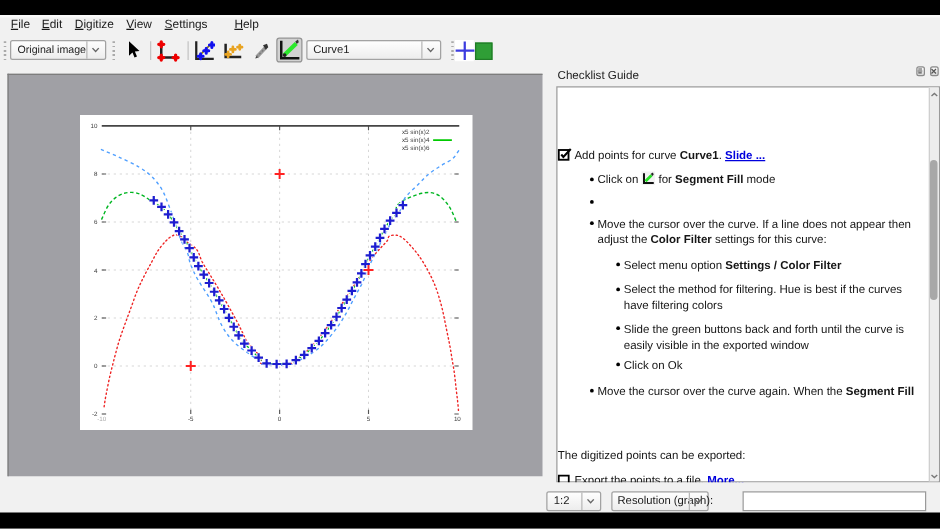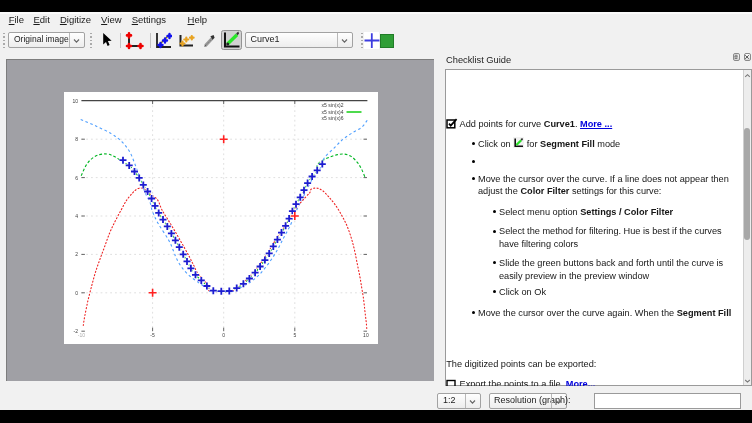--- a/index.html
+++ b/index.html
@@ -245,40 +245,40 @@
 <svg width="6" height="6" viewBox="0 0 6 6" style="position:absolute;left:744.4px;top:54px">
     <path d="M1.2,1.2 L4.8,4.8 M4.8,1.2 L1.2,4.8" stroke="#555" stroke-width="0.95"></path>
   </svg>
 <div class="abs" style="left:444.5px;top:68.5px;width:307px;height:317px;background:#fff;border:1px solid #9a9a9a;box-sizing:border-box;overflow:hidden"></div>
 <div class="abs" style="left:444.5px;top:68.5px;width:306px;height:317px;overflow:hidden;color:#161616">
 <div class="abs" style="left:-444.5px;top:-68.5px;width:752px;height:423px">
 <svg width="13" height="12" viewBox="0 0 13 12" style="position:absolute;left:446px;top:117.8px">
         <rect x="1" y="2" width="7.8" height="7.8" fill="none" stroke="#000" stroke-width="1.5"></rect>
         <path d="M3,5.6 L4.7,7.6 L10.6,1.2" fill="none" stroke="#000" stroke-width="1.7"></path>
       </svg>
-<div style="position:absolute;left:459.5px;top:117.8px;height:12px;line-height:12px;font-size:9.2px;white-space:nowrap">Add points for curve <b>Curve1</b>. <span style="color:#0000dd;text-decoration:underline"><b>More ...</b></span></div>
+<div style="position:absolute;left:459.5px;top:117.8px;height:12px;line-height:12px;font-size:9.2px;white-space:nowrap">Add points for curve <b>Curve1</b>. <span style="color:#0000dd;text-decoration:underline"><b>Slide ...</b></span></div>
 <div style="position:absolute;left:471.5px;top:141.9px;width:3px;height:3px;border-radius:50%;background:#000"></div>
 <div style="position:absolute;left:478px;top:137.4px;height:12px;line-height:12px;font-size:9.2px;white-space:nowrap">Click on <svg width="11" height="11" viewBox="0 0 11 11" style="vertical-align:-1.5px">
           <rect x="0" y="0" width="11" height="11" fill="#f2f2f2"></rect>
           <path d="M2.2,1.5 V9.3 H10" fill="none" stroke="#111" stroke-width="1.6"></path>
           <line x1="3.4" y1="8" x2="8.2" y2="3.2" stroke="#27e227" stroke-width="2.2"></line>
           <path d="M7.6,2 L9.4,1 L9.9,2.8 L8.8,3.8 Z" fill="#222"></path>
         </svg> for <b>Segment Fill</b> mode</div>
 <div style="position:absolute;left:471.5px;top:159.7px;width:3px;height:3px;border-radius:50%;background:#000"></div>
 <div style="position:absolute;left:471.5px;top:177.1px;width:3px;height:3px;border-radius:50%;background:#000"></div>
 <div style="position:absolute;left:478px;top:172.6px;height:12px;line-height:12px;font-size:9.2px;white-space:nowrap">Move the cursor over the curve. If a line does not appear then</div>
 <div style="position:absolute;left:478px;top:184.8px;height:12px;line-height:12px;font-size:9.2px;white-space:nowrap">adjust the <b>Color Filter</b> settings for this curve:</div>
 <div style="position:absolute;left:492.5px;top:210.3px;width:3px;height:3px;border-radius:50%;background:#000"></div>
 <div style="position:absolute;left:499px;top:205.8px;height:12px;line-height:12px;font-size:9.2px;white-space:nowrap">Select menu option <b>Settings / Color Filter</b></div>
 <div style="position:absolute;left:492.5px;top:229.7px;width:3px;height:3px;border-radius:50%;background:#000"></div>
 <div style="position:absolute;left:499px;top:225.2px;height:12px;line-height:12px;font-size:9.2px;white-space:nowrap">Select the method for filtering. Hue is best if the curves</div>
 <div style="position:absolute;left:499px;top:237.6px;height:12px;line-height:12px;font-size:9.2px;white-space:nowrap">have filtering colors</div>
 <div style="position:absolute;left:492.5px;top:261.0px;width:3px;height:3px;border-radius:50%;background:#000"></div>
 <div style="position:absolute;left:499px;top:256.5px;height:12px;line-height:12px;font-size:9.2px;white-space:nowrap">Slide the green buttons back and forth until the curve is</div>
-<div style="position:absolute;left:499px;top:269.8px;height:12px;line-height:12px;font-size:9.2px;white-space:nowrap">easily preview in the preview window</div>
+<div style="position:absolute;left:499px;top:269.8px;height:12px;line-height:12px;font-size:9.2px;white-space:nowrap">easily visible in the exported window</div>
 <div style="position:absolute;left:492.5px;top:290.4px;width:3px;height:3px;border-radius:50%;background:#000"></div>
 <div style="position:absolute;left:499px;top:285.9px;height:12px;line-height:12px;font-size:9.2px;white-space:nowrap">Click on Ok</div>
 <div style="position:absolute;left:471.5px;top:311.2px;width:3px;height:3px;border-radius:50%;background:#000"></div>
 <div style="position:absolute;left:478px;top:306.7px;height:12px;line-height:12px;font-size:9.2px;white-space:nowrap">Move the cursor over the curve again. When the <b>Segment Fill</b></div>
 <div style="position:absolute;left:446.2px;top:358.4px;height:12px;line-height:12px;font-size:9.2px;white-space:nowrap">The digitized points can be exported:</div>
 <svg width="11" height="11" viewBox="0 0 11 11" style="position:absolute;left:446px;top:378.8px">
         <rect x="1" y="1.5" width="8" height="8" fill="none" stroke="#000" stroke-width="1.4"></rect>
       </svg>
 <div style="position:absolute;left:459.5px;top:378.3px;height:12px;line-height:12px;font-size:9.2px;white-space:nowrap">Export the points to a file. <span style="color:#0000dd;text-decoration:underline"><b>More...</b></span></div>
 </div>

